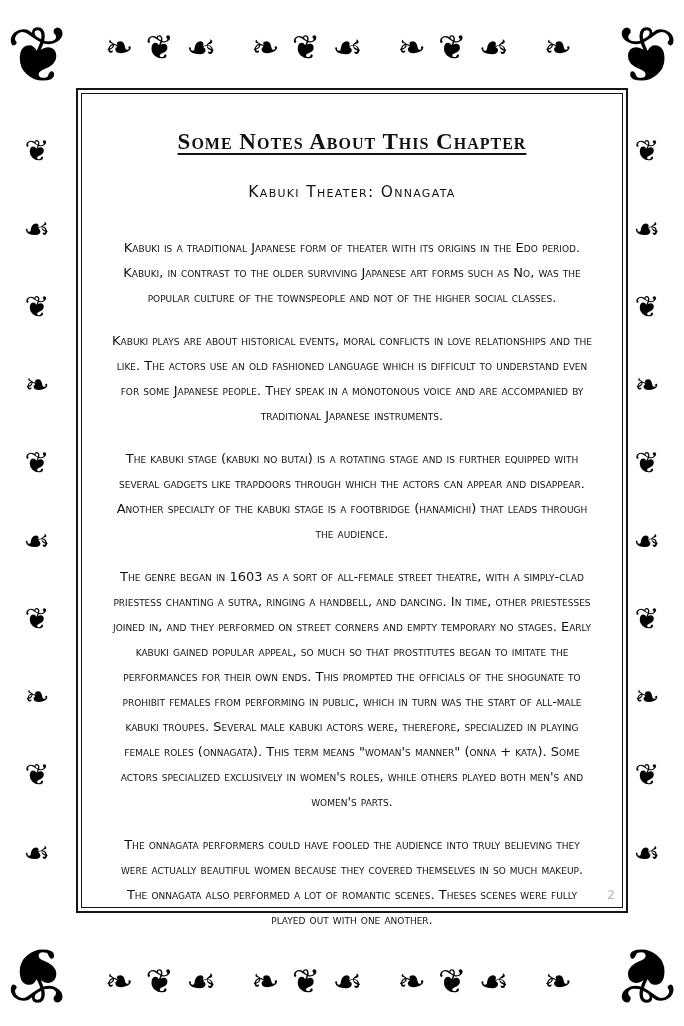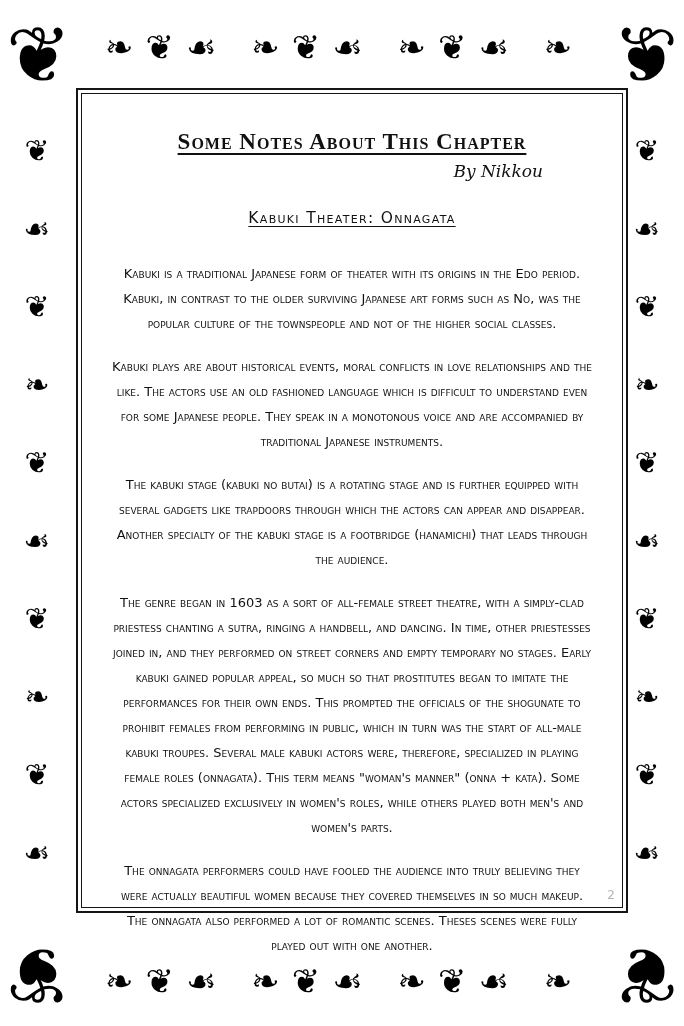--- a/index.html
+++ b/index.html
@@ -98,21 +98,20 @@
     font-style: italic;
     font-size: 17px;
     margin-top: 6px;
   }
   h2.section-heading {
     font-variant: small-caps;
     font-weight: normal;
     font-size: 15.5px;
     letter-spacing: 1.3px;
     margin: 28px 0 0 0;
-    text-decoration: underline;
     text-underline-offset: 3px;
   }
   p.body-par {
     font-variant: small-caps;
     font-size: 13px;
     line-height: 25px;
     margin: 18px auto 0 auto;
     width: 98%;
   }
   p.body-par.first { margin-top: 34px; }
@@ -156,21 +155,20 @@
 ❦
 ☙</div>
 </div>
 
 <div class="frame">
   <div class="frame-inner">
     <div class="content">
 
       <h1 class="page-title">Some Notes About This Chapter</h1>
 
-      <div class="byline">By Nikkou</div>
 
       <h2 class="section-heading">Kabuki Theater: Onnagata</h2>
 
       <p class="body-par first">Kabuki is a traditional Japanese form of theater with its origins in the Edo period. Kabuki, in contrast to the older surviving Japanese art forms such as No, was the popular culture of the townspeople and not of the higher social classes.</p>
       <p class="body-par">Kabuki plays are about historical events, moral conflicts in love relationships and the like. The actors use an old fashioned language which is difficult to understand even for some Japanese people. They speak in a monotonous voice and are accompanied by traditional Japanese instruments.</p>
       <p class="body-par">The kabuki stage (kabuki no butai) is a rotating stage and is further equipped with several gadgets like trapdoors through which the actors can appear and disappear. Another specialty of the kabuki stage is a footbridge (hanamichi) that leads through the audience.</p>
       <p class="body-par">The genre began in 1603 as a sort of all-female street theatre, with a simply-clad priestess chanting a sutra, ringing a handbell, and dancing. In time, other priestesses joined in, and they performed on street corners and empty temporary no stages. Early kabuki gained popular appeal, so much so that prostitutes began to imitate the performances for their own ends. This prompted the officials of the shogunate to prohibit females from performing in public, which in turn was the start of all-male kabuki troupes. Several male kabuki actors were, therefore, specialized in playing female roles (onnagata). This term means "woman's manner" (onna + kata). Some actors specialized exclusively in women's roles, while others played both men's and women's parts.</p>
       <p class="body-par">The onnagata performers could have fooled the audience into truly believing they were actually beautiful women because they covered themselves in so much makeup. The onnagata also performed a lot of romantic scenes. Theses scenes were fully played out with one another.</p>
 
       <div class="page-mark">2</div>

